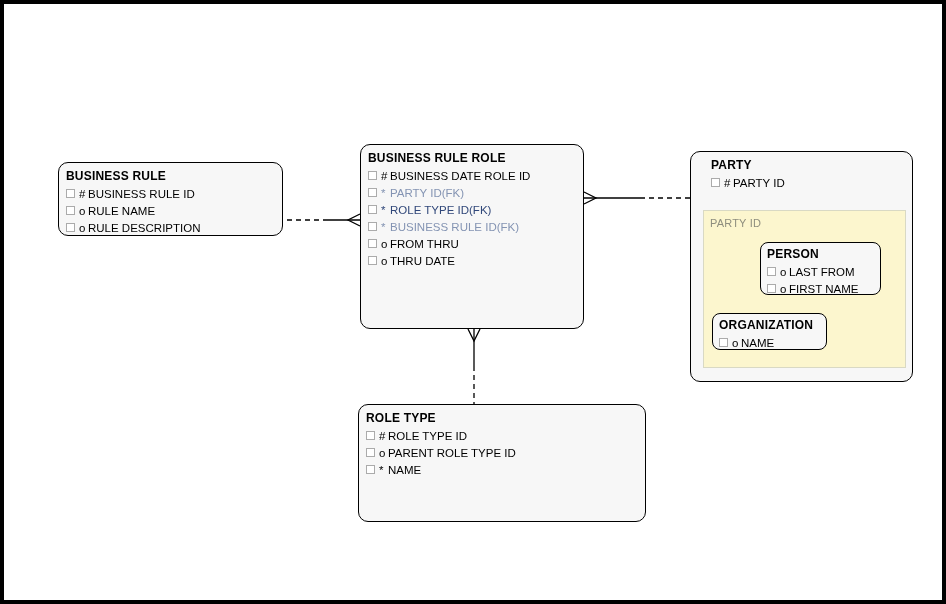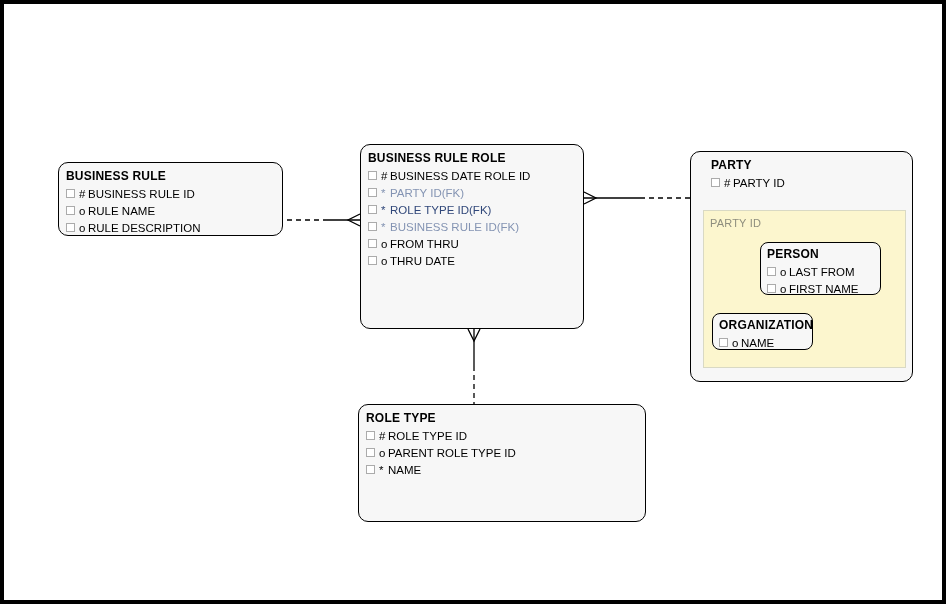--- a/index.html
+++ b/index.html
@@ -174,21 +174,21 @@
           <span class="marker">o</span>
           <span class="attr-label">LAST FROM</span>
         </div>
         <div class="attr-row">
           <span class="checkbox"></span>
           <span class="marker">o</span>
           <span class="attr-label">FIRST NAME</span>
         </div>
       </div>
 
-      <div class="sub-entity" style="left:8px;top:102px;width:101px;height:37px;">
+      <div class="sub-entity" style="left:8px;top:102px;width:115px;height:37px;">
         <div class="entity-title">ORGANIZATION</div>
         <div class="attr-row">
           <span class="checkbox"></span>
           <span class="marker">o</span>
           <span class="attr-label">NAME</span>
         </div>
       </div>
     </div>
   </div>
 

